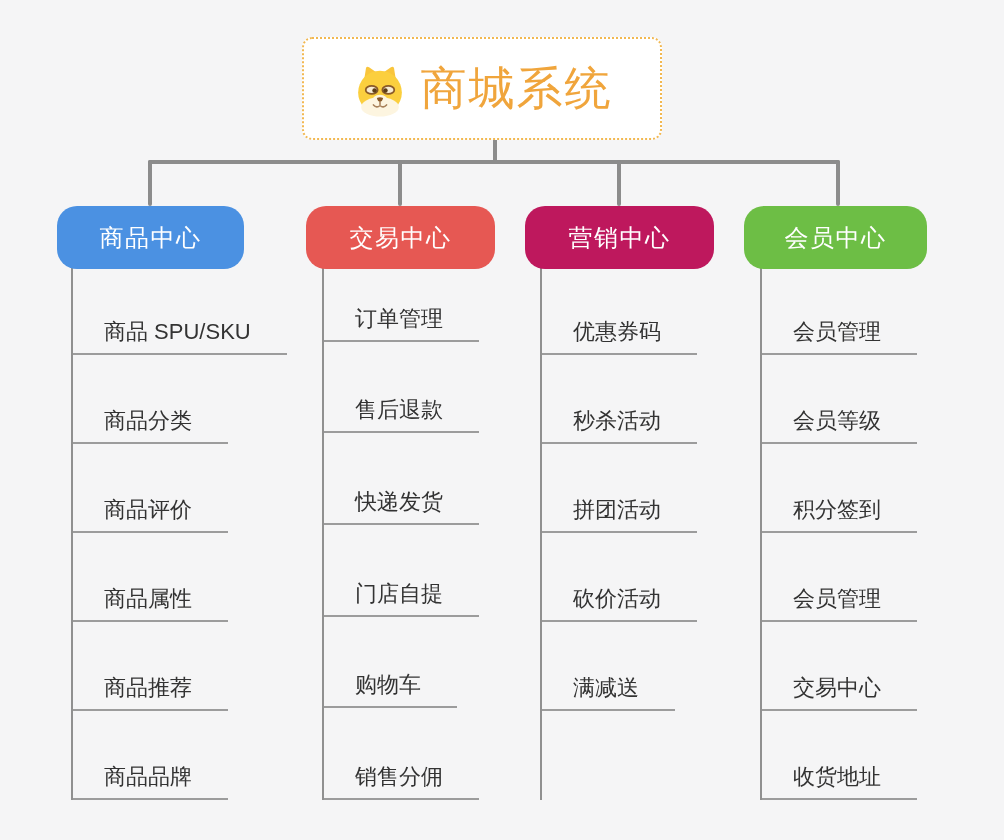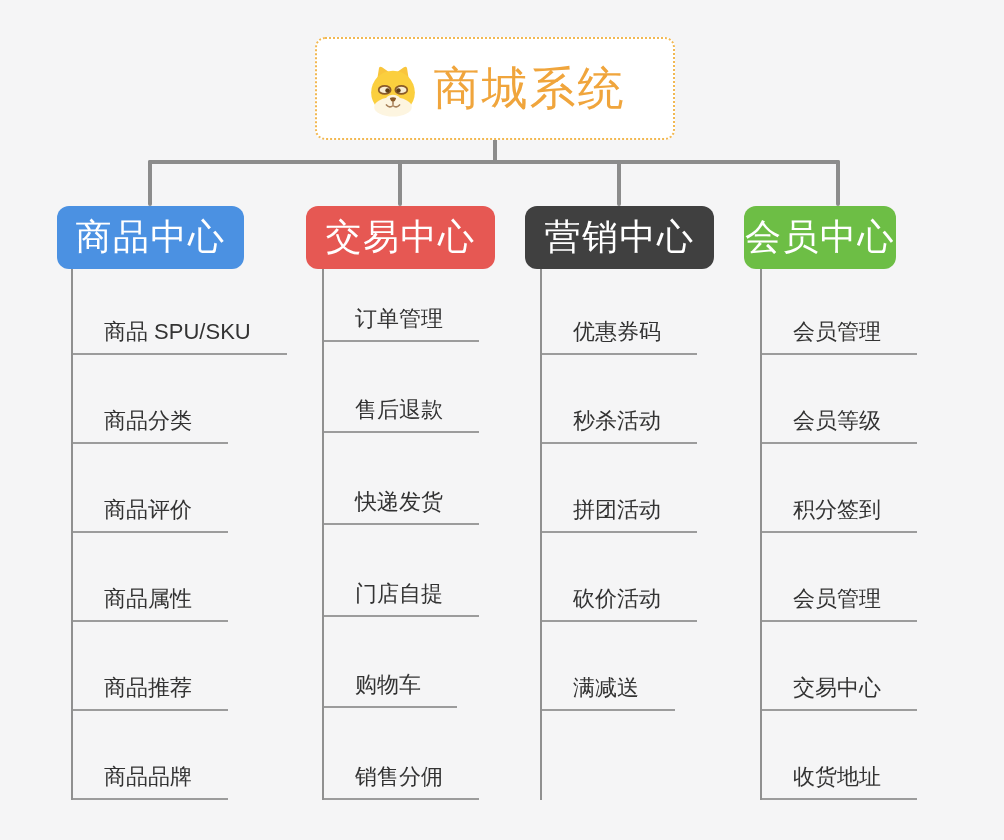--- a/index.html
+++ b/index.html
@@ -11,21 +11,21 @@
     position: relative;
     width: 1004px;
     height: 840px;
     background: #f5f5f6;
     overflow: hidden;
   }
 
   
   .root-node {
     position: absolute;
-    left: 315px; top: 37px;
+    left: 302px; top: 37px;
     width: 360px; height: 103px;
     background: #ffffff;
     border: 2px dotted #f2b851;
     border-radius: 10px;
     box-sizing: border-box;
     display: flex;
     align-items: center;
     justify-content: center;
     gap: 13px;
   }
@@ -44,34 +44,34 @@
   .conn.drop  { top: 160px; width: 4px; height: 46px; border-radius: 2px; }
   .conn.d0 { left: 148px; }
   .conn.d1 { left: 398px; }
   .conn.d2 { left: 617px; }
   .conn.d3 { left: 836px; }
 
   
   .branch-node {
     position: absolute;
     top: 206px; height: 63px;
-    border-radius: 12px;
+    border-radius: 20px;
     display: flex;
     align-items: center;
     justify-content: center;
     color: #ffffff;
-    font-size: 36px;
+    font-size: 24px;
     letter-spacing: 1.5px;
     white-space: nowrap;
     cursor: pointer;
   }
   .branch-node.b0 { left: 57px;  width: 187px; background: #4b91e2; }
   .branch-node.b1 { left: 306px; width: 189px; background: #e65853; }
   .branch-node.b2 { left: 525px; width: 189px; background: #efa63b; }
-  .branch-node.b3 { left: 744px; width: 152px; background: #6dbe45; }
+  .branch-node.b3 { left: 744px; width: 183px; background: #6dbe45; }
 
   
   .branch-items {
     position: absolute;
     top: 266px;
     height: 534px;
     border-left: 2px solid #909090;
     display: flex;
     flex-direction: column;
     align-items: flex-start;
@@ -207,20 +207,20 @@
         <span>收货地址</span>
       </div>
   </div>
 
   <div class="branch-node b0" style="background-color: rgb(75, 145, 226);">
     <span>商品中心</span>
   </div>
   <div class="branch-node b1" style="background-color: rgb(230, 88, 83);">
     <span>交易中心</span>
   </div>
-  <div class="branch-node b2" style="background-color: #404040;">
+  <div class="branch-node b2" style="background-color: #be185d;">
     <span>营销中心</span>
   </div>
   <div class="branch-node b3" style="background-color: rgb(109, 190, 69);">
     <span>会员中心</span>
   </div>
 
 </div>
 
 </body></html>

